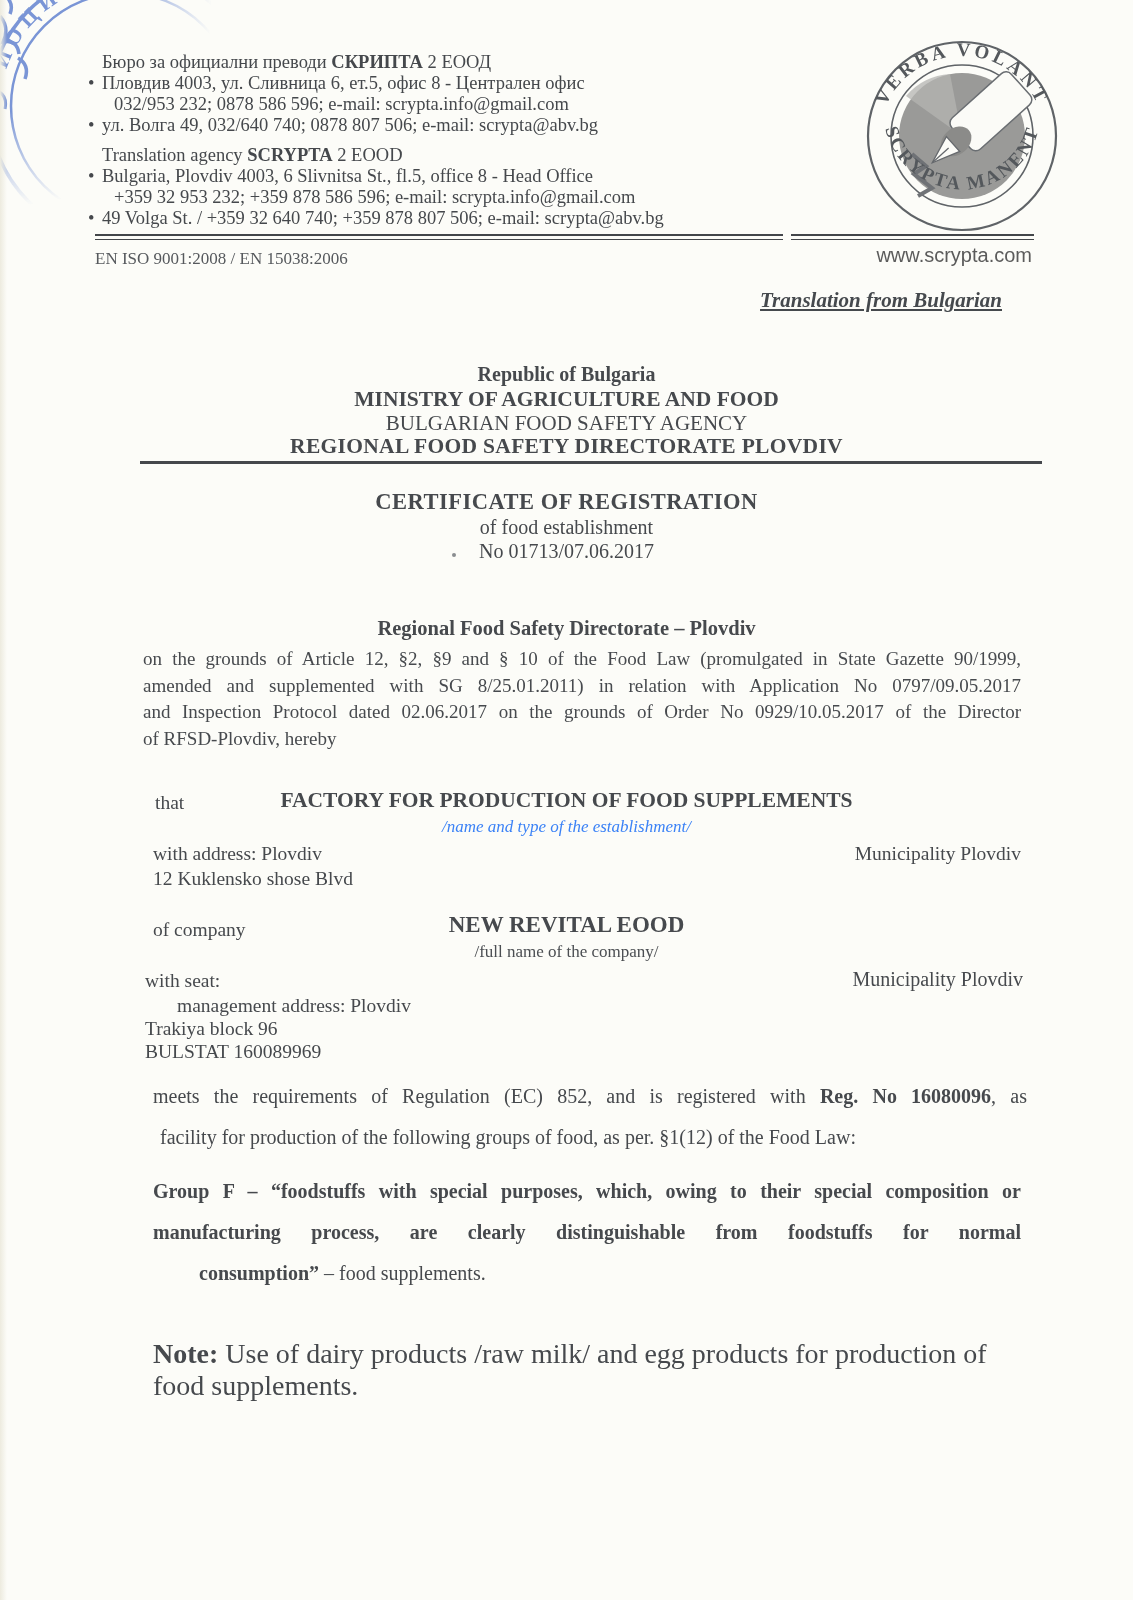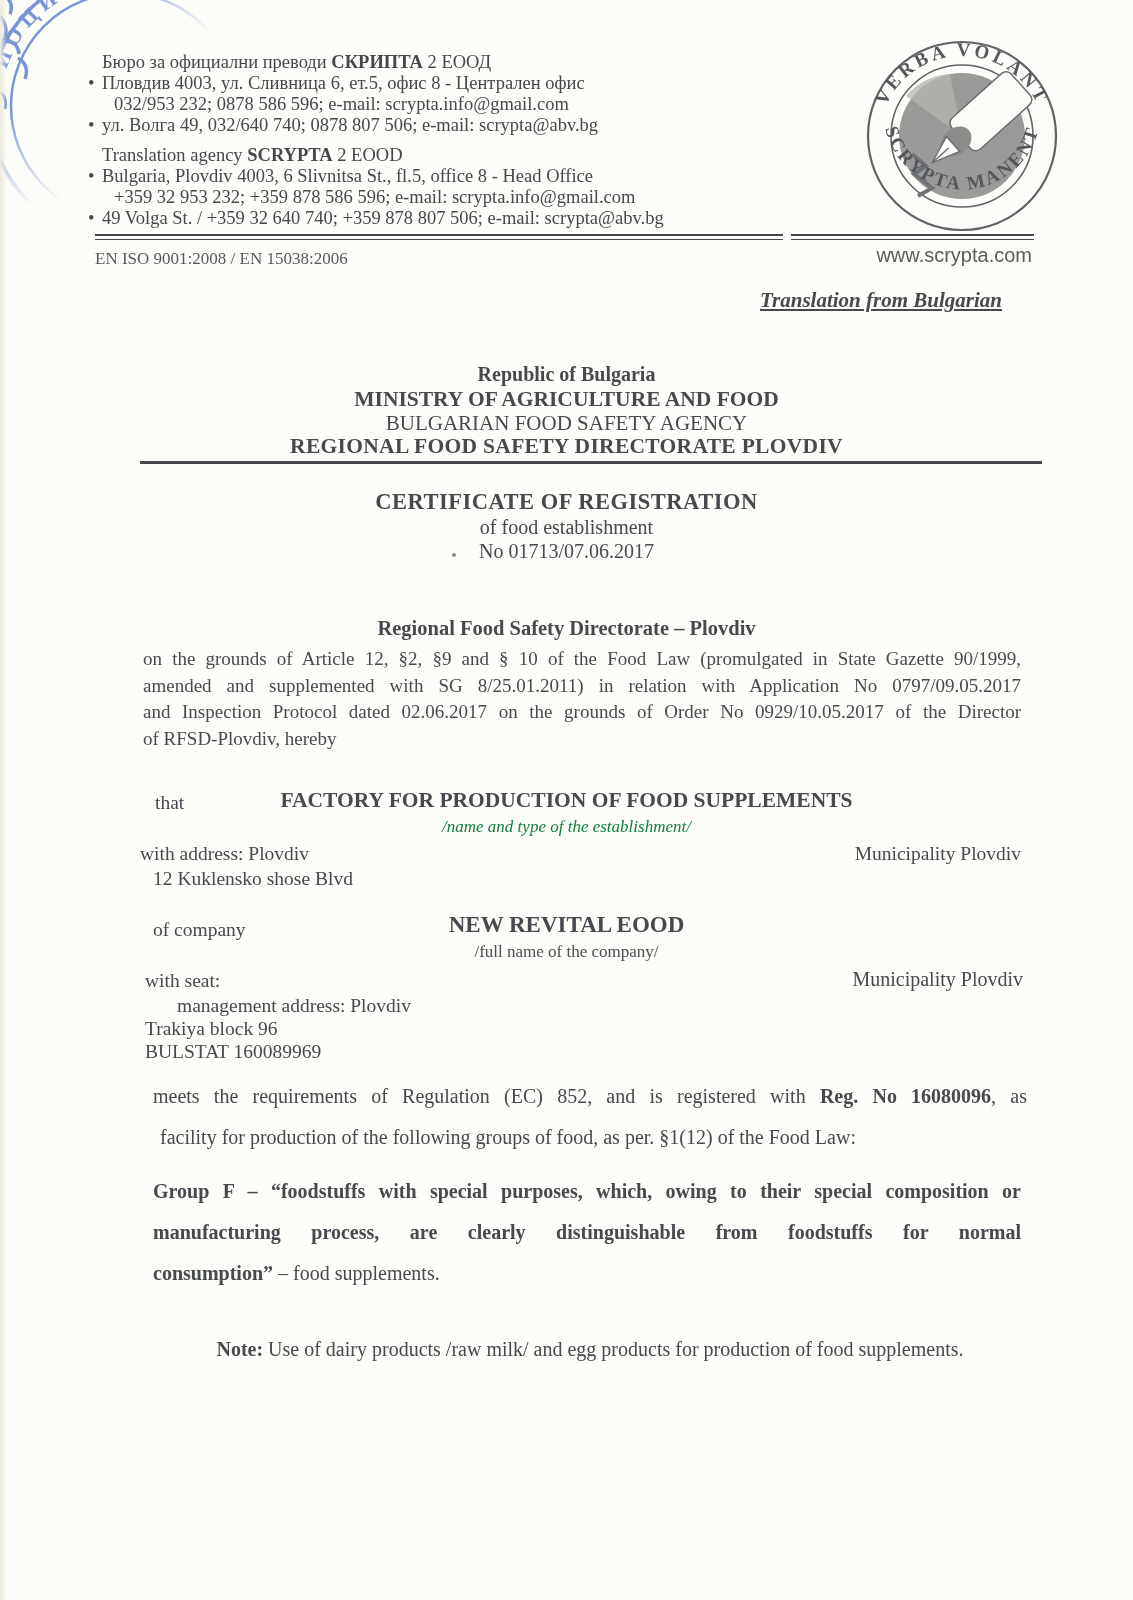--- a/index.html
+++ b/index.html
@@ -53,43 +53,43 @@
     width:4px; height:4px; border-radius:50%; background:#8a8d90; }
 
   .issuer    { top:617px; font-size:20.5px; font-weight:bold; }
   .grounds   { left:143px; top:646px; width:878px; font-size:19px; line-height:26.5px; color:#474a4e; }
   .jl        { text-align:justify; text-align-last:justify; }
 
   .certifies { top:750px; font-size:23px; font-weight:bold; letter-spacing:1px; }
 
   .that-label   { left:155px; top:792px; font-size:19.5px; }
   .factory      { top:788px;  font-size:21.5px; font-weight:bold; }
-  .est-caption  { top:817px;  font-size:17px; font-style:italic; color:#15803d; }
-  .addr-label   { left:140px; top:843px; font-size:19.5px; }
+  .est-caption  { top:817px;  font-size:17px; font-style:italic; color:#3b82f6; }
+  .addr-label   { left:153px; top:843px; font-size:19.5px; }
   .muni-1       { right:112px; top:843px; font-size:19.5px; }
   .addr-line2   { left:153px; top:868px; font-size:19.5px; }
 
   .company-label   { left:153px; top:919px; font-size:19.5px; }
   .company-name    { top:912px; font-size:23px; font-weight:bold; }
   .company-caption { top:942px; font-size:17px; color:#4b4e52; }
   .seat-label  { left:145px; top:970px;  font-size:19.5px; }
   .muni-2      { right:110px; top:968px; font-size:20px; }
   .mgmt-addr   { left:145px; top:995px;  font-size:19.5px;margin-left:32px; }
   .trakiya     { left:145px; top:1018px; font-size:19.5px; }
   .bulstat     { left:145px; top:1041px; font-size:19.5px; }
 
   .meets-l1 { left:153px; top:1085px; width:874px; font-size:20px; }
   .meets-l2 { left:160px; top:1126px; width:874px; font-size:20px; }
 
   .group { left:153px; top:1180px; width:868px; font-size:20px; }
   .group .gl { margin-bottom:18px; font-weight:bold; }
-  .group .gl-last { font-weight:bold; }
+  .group .gl-last { font-weight:bold;margin-left:46px; }
   .group .gl-last .normal { font-weight:normal; }
 
-  .note { left:153px; top:1338px; width:874px; font-size:20px;text-align:center; }
+  .note { left:153px; top:1338px; width:874px; font-size:28px; }
 </style>
 </head>
 <body>
 
 <div class="page">
 
   <div class="abs corner-stamp">
     <svg width="330" height="330" viewBox="0 0 330 330">
       <g stroke="#5578cc" fill="none">
         <circle cx="130" cy="112" r="135" stroke-width="3.5"></circle>

